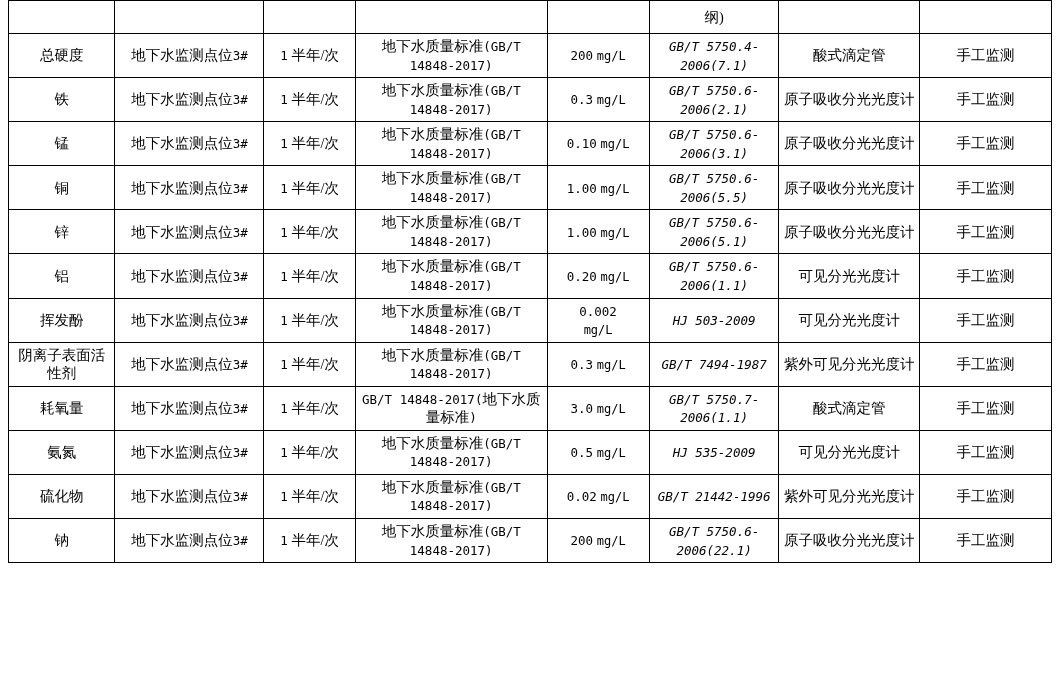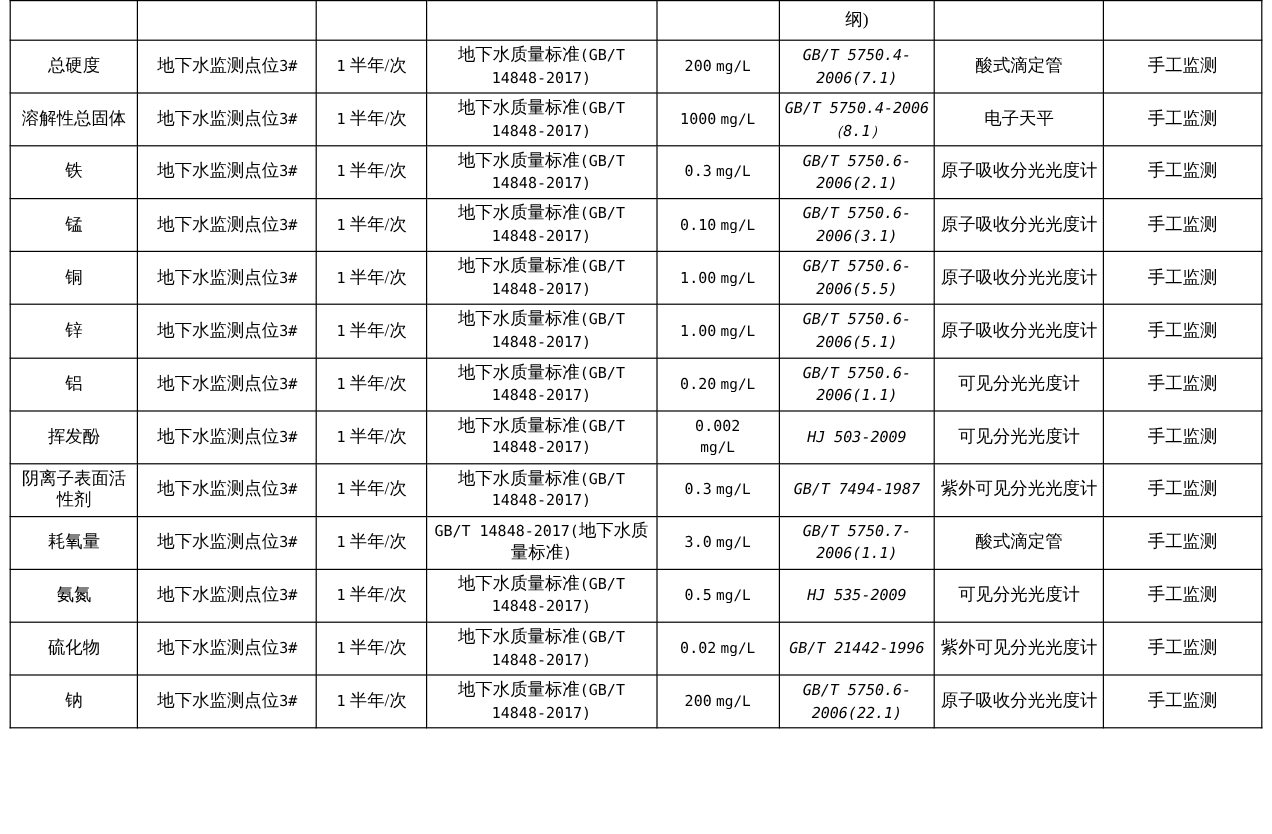--- a/index.html
+++ b/index.html
@@ -105,30 +105,20 @@
           <td class="cell-item">总硬度</td>
           <td class="cell-point">地下水监测点位<span class="mono">3#</span></td>
           <td class="cell-freq"><span class="mono">1</span> 半年/次</td>
           <td class="cell-standard">地下水质量标准<span class="mono">(GB/T 14848-2017)</span></td>
           <td class="cell-limit"><span class="num">200</span>&nbsp;<span class="unit">mg/L</span></td>
           <td class="cell-method"><span class="mono">GB/T 5750.4-2006(7.1)</span></td>
           <td class="cell-device">酸式滴定管</td>
           <td class="cell-mode">手工监测</td>
         </tr>
         <tr>
-          <td class="cell-item">溶解性总固体</td>
-          <td class="cell-point">地下水监测点位<span class="mono">3#</span></td>
-          <td class="cell-freq"><span class="mono">1</span> 半年/次</td>
-          <td class="cell-standard">地下水质量标准<span class="mono">(GB/T 14848-2017)</span></td>
-          <td class="cell-limit"><span class="num">1000</span>&nbsp;<span class="unit">mg/L</span></td>
-          <td class="cell-method"><span class="mono">GB/T 5750.4-2006（8.1）</span></td>
-          <td class="cell-device">电子天平</td>
-          <td class="cell-mode">手工监测</td>
-        </tr>
-        <tr>
           <td class="cell-item">铁</td>
           <td class="cell-point">地下水监测点位<span class="mono">3#</span></td>
           <td class="cell-freq"><span class="mono">1</span> 半年/次</td>
           <td class="cell-standard">地下水质量标准<span class="mono">(GB/T 14848-2017)</span></td>
           <td class="cell-limit"><span class="num">0.3</span>&nbsp;<span class="unit">mg/L</span></td>
           <td class="cell-method"><span class="mono">GB/T 5750.6-2006(2.1)</span></td>
           <td class="cell-device">原子吸收分光光度计</td>
           <td class="cell-mode">手工监测</td>
         </tr>
         <tr>

